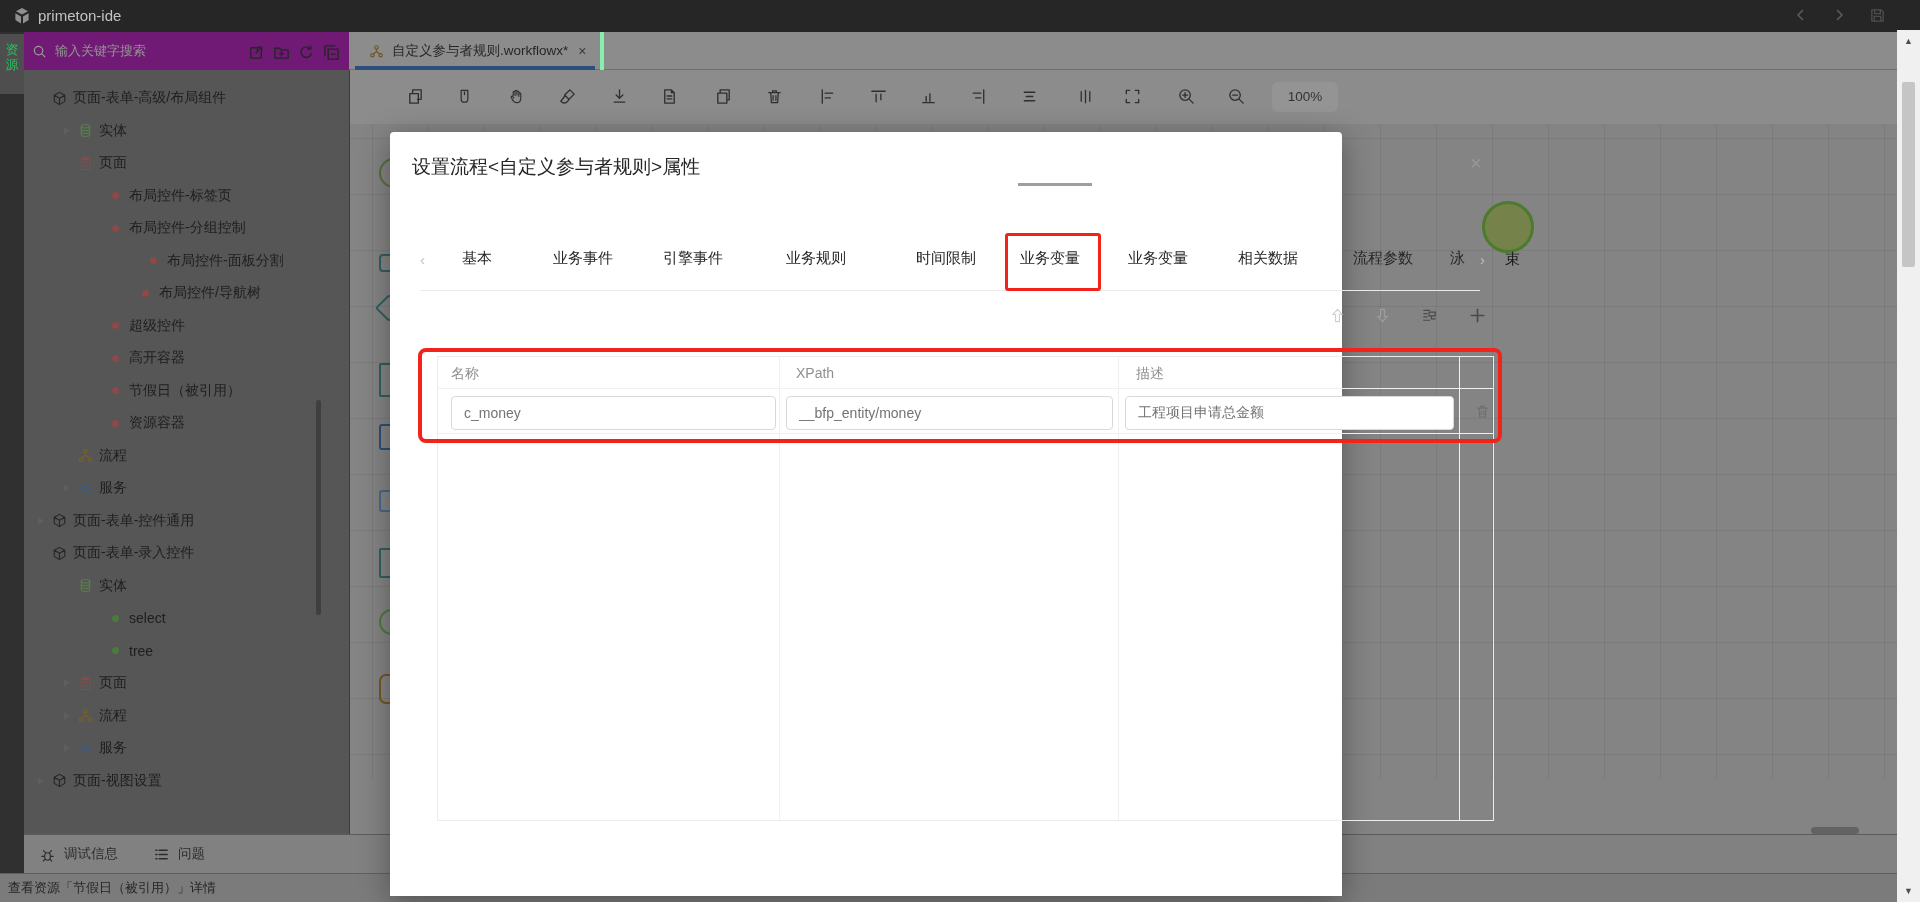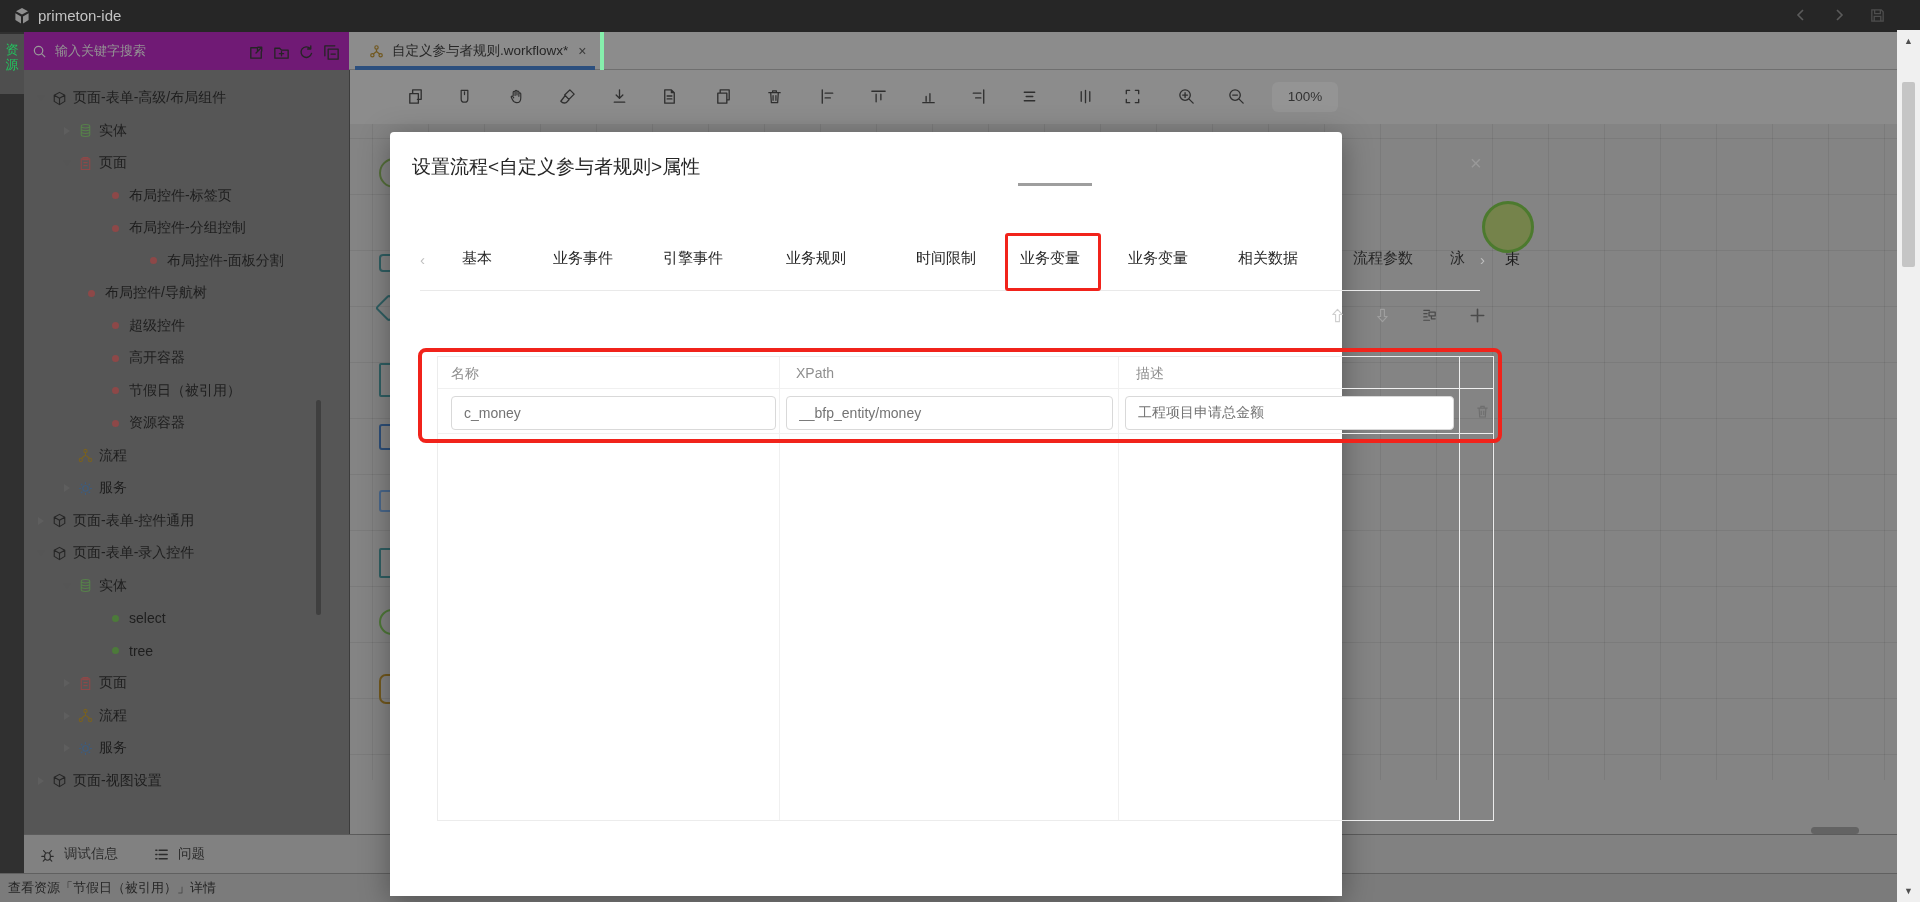--- a/index.html
+++ b/index.html
@@ -348,21 +348,21 @@
         </span>
     <span>布局控件-分组控制</span>
       </div>
       <div class="trow" style="padding-left:104px">
     <span class="exp"></span>
         <span class="ticon">
           <span class="dot" style="background:#8d4848"></span>
         </span>
     <span>布局控件-面板分割</span>
       </div>
-      <div class="trow" style="padding-left:42px">
+      <div class="trow" style="padding-left:96px">
     <span class="exp"></span>
         <span class="ticon">
           <span class="dot" style="background:#8d4848"></span>
         </span>
     <span>布局控件/导航树</span>
       </div>
       <div class="trow" style="padding-left:66px">
     <span class="exp"></span>
         <span class="ticon">
           <span class="dot" style="background:#8d4848"></span>

